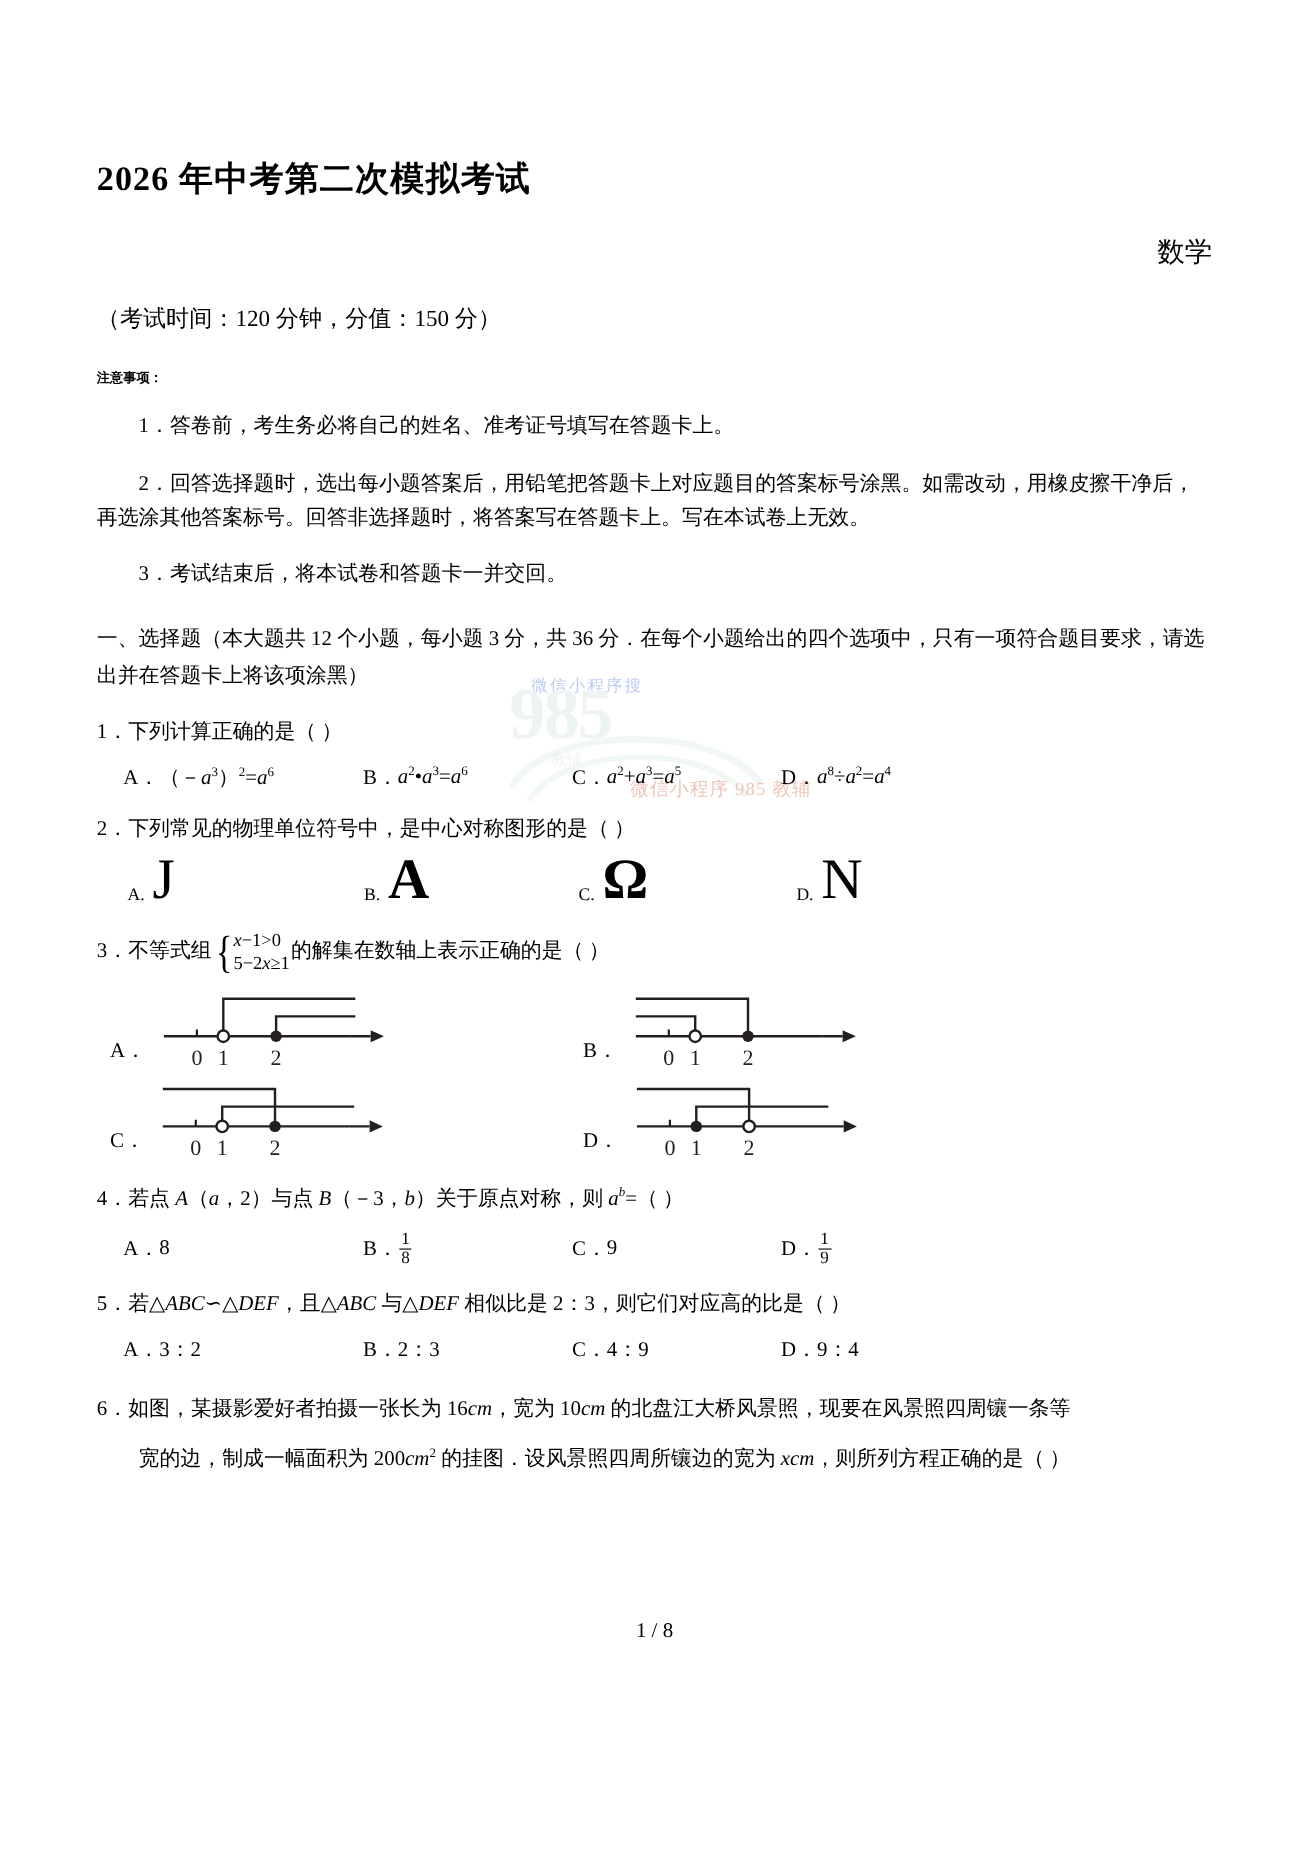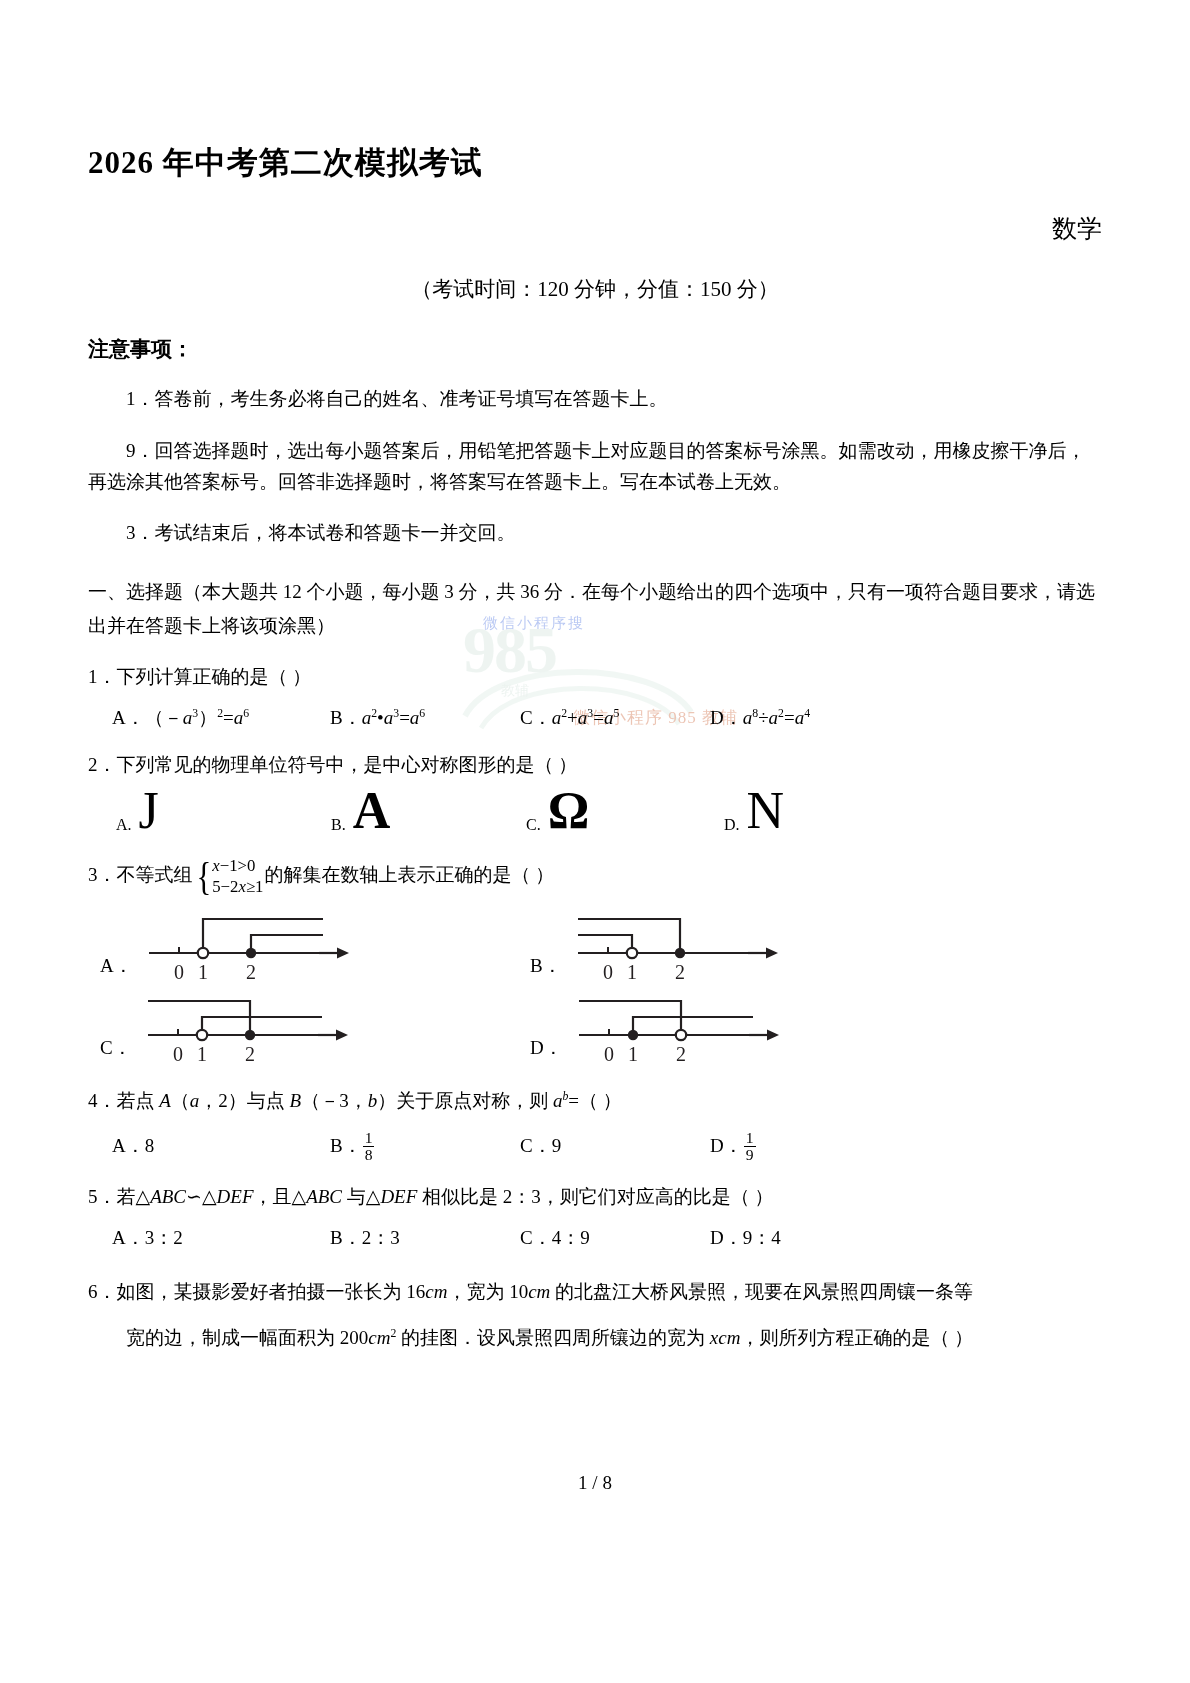--- a/index.html
+++ b/index.html
@@ -86,27 +86,26 @@
     font-weight: bold;
     padding-top: 142px;
     letter-spacing: 1px;
   }
   .doc-subject {
     text-align: right;
     font-size: 25px;
     margin-top: 28px;
   }
   .doc-meta {
-    text-align: center;
     font-size: 21px;
     margin-top: 30px;
   }
 
   .notice-title {
-    font-size: 21px;
+    font-size: 12px;
     font-weight: bold;
     margin-top: 32px;
   }
   .notice-item {
     font-size: 19px;
     margin-top: 21px;
     text-indent: 38px;
     line-height: 1.62;
   }
   .notice-item.wrap { text-indent: 38px; }
@@ -259,21 +258,21 @@
   </div>
 
   <div class="content">
 
     <div class="doc-title">2026 年中考第二次模拟考试</div>
     <div class="doc-subject">数学</div>
     <div class="doc-meta">（考试时间：120 分钟，分值：150 分）</div>
 
     <div class="notice-title">注意事项：</div>
     <div class="notice-item">1．答卷前，考生务必将自己的姓名、准考证号填写在答题卡上。</div>
-    <div class="notice-item wrap">9．回答选择题时，选出每小题答案后，用铅笔把答题卡上对应题目的答案标号涂黑。如需改动，用橡皮擦干净后，再选涂其他答案标号。回答非选择题时，将答案写在答题卡上。写在本试卷上无效。</div>
+    <div class="notice-item wrap">2．回答选择题时，选出每小题答案后，用铅笔把答题卡上对应题目的答案标号涂黑。如需改动，用橡皮擦干净后，再选涂其他答案标号。回答非选择题时，将答案写在答题卡上。写在本试卷上无效。</div>
     <div class="notice-item">3．考试结束后，将本试卷和答题卡一并交回。</div>
 
     <div class="section-head">一、选择题（本大题共 12 个小题，每小题 3 分，共 36 分．在每个小题给出的四个选项中，只有一项符合题目要求，请选出并在答题卡上将该项涂黑）</div>
 
     <div class="q">
       <span>1．</span><span>下列计算正确的是（     ）</span>
     </div>
     <div class="opts">
       <span class="opt o1">
         <span>A．</span>

